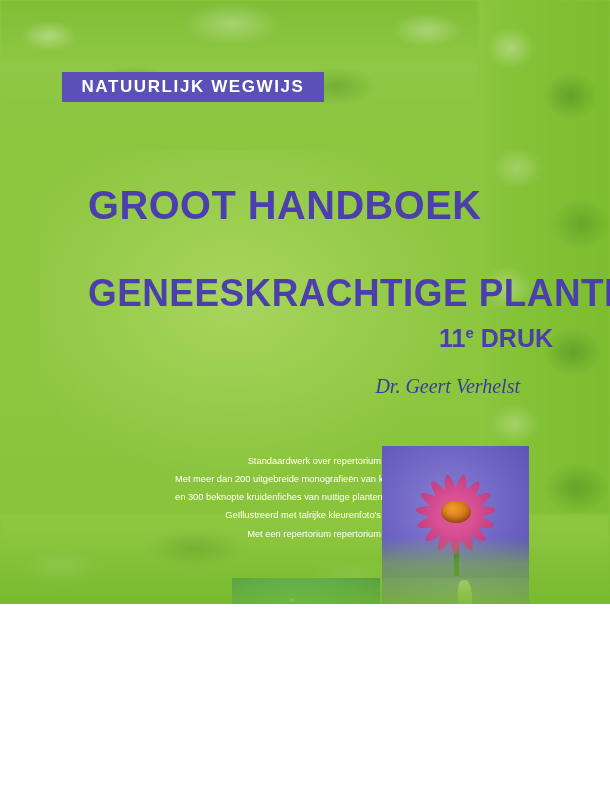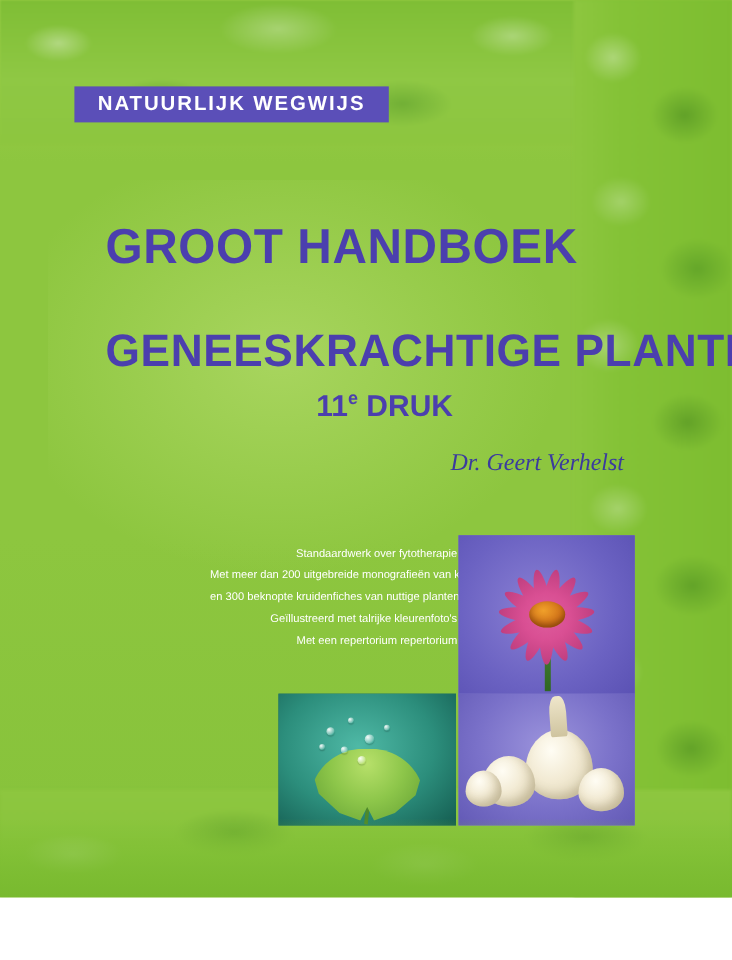--- a/index.html
+++ b/index.html
@@ -6,21 +6,21 @@
     margin: 0;
     padding: 0;
     background: #ffffff;
   }
   body {
     font-family: "Liberation Sans", sans-serif;
   }
   .cover {
     position: relative;
     width: 610px;
-    height: 748px;
+    height: 604px;
     overflow: hidden;
     background: #8cc63e;
   }
   
   .bg-base {
     position: absolute;
     inset: 0;
     background:
       linear-gradient(180deg, #9ed04a 0%, #8dc63f 18%, #8dc63f 60%, #86c23a 100%);
   }
@@ -118,21 +118,21 @@
     white-space: nowrap;
     transform: scaleX(0.97);
     transform-origin: left center;
   }
   .title-line.second {
     margin-top: 48px;
     font-size: 38px;
   }
   .edition {
     margin-top: 12px;
-    text-align: center;
+    text-align: right;
     width: 465px;
     color: #4b3fae;
     font-weight: bold;
     font-size: 25px;
     font-family: "Liberation Sans", sans-serif;
   }
   .edition sup {
     font-size: 15px;
     vertical-align: super;
   }
@@ -294,21 +294,21 @@
   <div class="title-block">
     <div class="title-line">GROOT HANDBOEK</div>
     <div class="title-line second">GENEESKRACHTIGE PLANTEN</div>
     <div class="edition">
       <span>11</span><sup>e</sup>&nbsp;<span>DRUK</span>
     </div>
     <div class="author">Dr. Geert Verhelst</div>
   </div>
 
   <div class="blurb">
-    <div>Standaardwerk over fytotherapie</div>
+    <div>Standaardwerk over repertorium</div>
     <div>Met meer dan 200 uitgebreide monografieën van kruiden</div>
     <div>en 300 beknopte kruidenfiches van nuttige planten</div>
     <div>Geïllustreerd met talrijke kleurenfoto's</div>
     <div>Met een repertorium repertorium</div>
   </div>
 
   <div class="photo photo-echinacea">
     <div class="echinacea-bg"></div>
     <div class="stem"></div>
     <div class="petal" style="transform:rotate(0deg)"></div>

